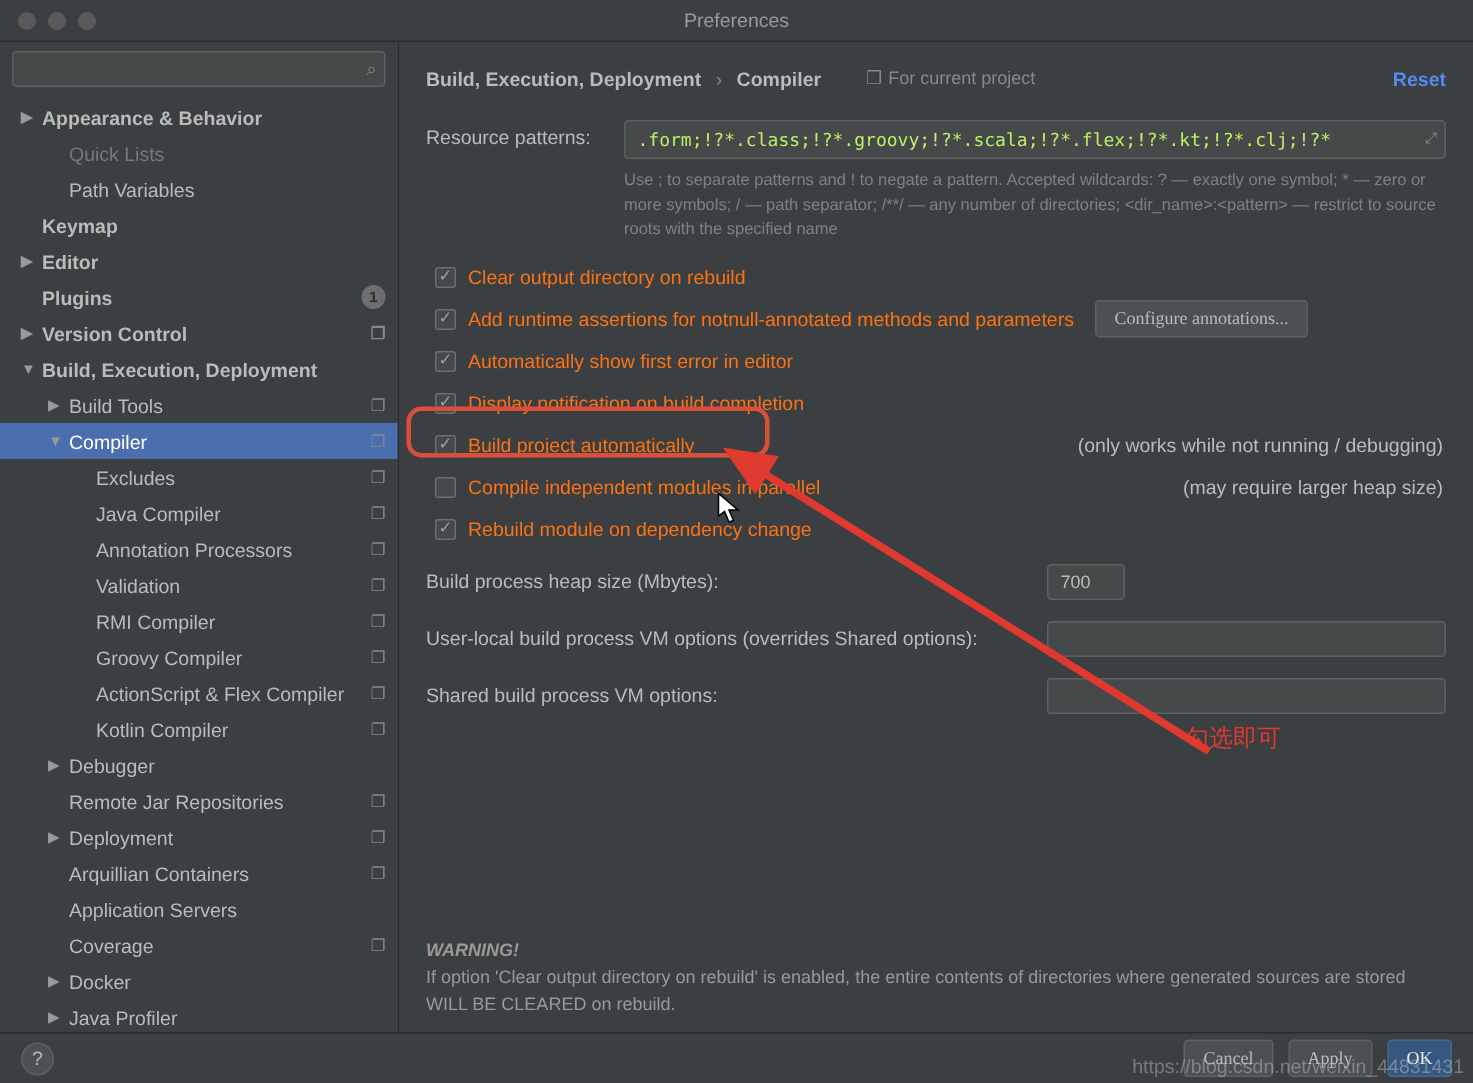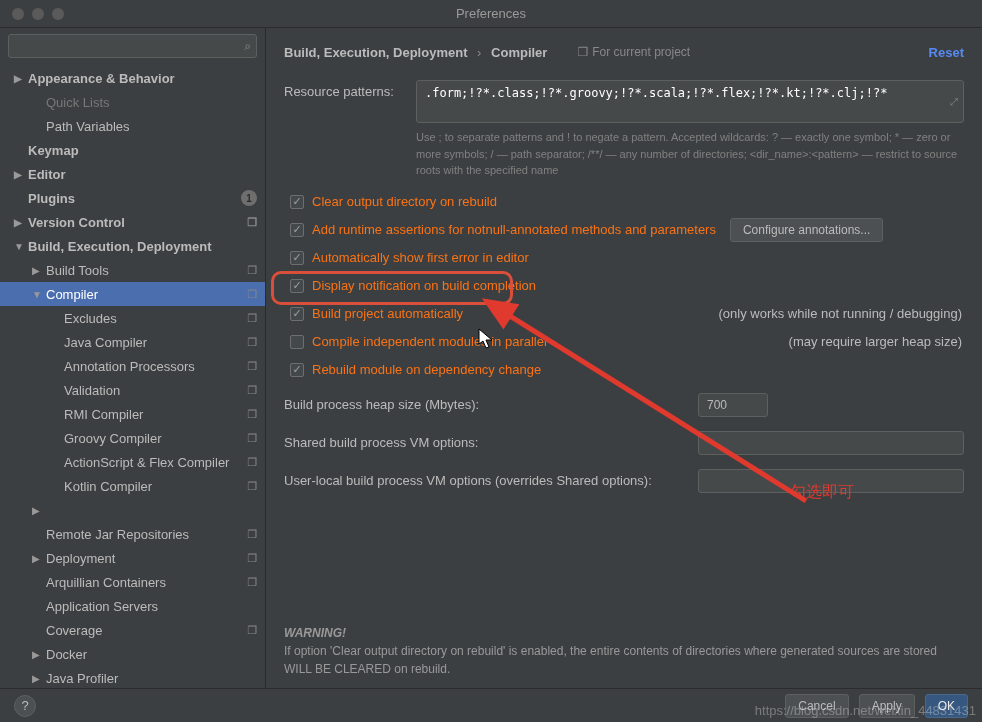--- a/index.html
+++ b/index.html
@@ -27,31 +27,31 @@
 .lvl-1 { padding-left: 32px; }
 .lvl-2 { padding-left: 50px; }
 .content { flex: 1; padding: 10px 18px 0 18px; position: relative; overflow: hidden; }
 .breadcrumb-row { display: flex; align-items: center; height: 28px; }
 .breadcrumb { color: #bbbbbb; font-size: 13px; font-weight: bold; }
 .breadcrumb .sep { color: #888; margin: 0 6px; font-weight: normal; }
 .for-project { margin-left: 30px; color: #888; font-size: 12px; display: flex; align-items: center; gap: 4px; }
 .reset-link { margin-left: auto; color: #568af2; font-size: 13px; cursor: pointer; font-weight: bold; padding-left: 47px; }
 .field-row { display: flex; align-items: flex-start; margin-top: 14px; gap: 14px; }
 .field-label { width: 118px; color: #bbb; padding-top: 4px; }
-.pattern-input { flex: 1; background: #45494a; border: 1px solid #5e6060; border-radius: 3px; padding: 5px 26px 22px 8px; color: #ffffff; font-family: monospace; font-size: 12px; position: relative; }
+.pattern-input { flex: 1; background: #45494a; border: 1px solid #5e6060; border-radius: 3px; padding: 5px 26px 5px 8px; color: #bef264; font-family: monospace; font-size: 12px; position: relative; }
 .pattern-wrap { position: relative; flex: 1; }
 .expand-icon { position: absolute; right: 6px; top: 50%; transform: translateY(-50%); color: #888; font-size: 10px; }
 .hint-text { color: #808080; font-size: 11px; line-height: 1.5; margin-left: 132px; margin-top: 6px; }
 .check-row { display: flex; align-items: center; height: 26px; margin-top: 2px; padding-left: 6px; }
 .check-row.first { margin-top: 10px; }
 .checkbox { width: 14px; height: 14px; border: 1px solid #6e6e6e; border-radius: 2px; margin-right: 8px; display: inline-flex; align-items: center; justify-content: center; background: #43494a; }
 .checkbox.checked::after { content: "✓"; color: #a0a0a0; font-size: 11px; line-height: 1; }
 .check-label { color: #f97316; }
 .check-note { margin-left: auto; color: #bbb; padding-right: 2px; }
-.btn { background: #4c5052; border: 1px solid #5e6060; color: #bbb; padding: 4px 12px; border-radius: 3px; font-size: 12px; cursor: pointer; }
+.btn { background: #4c5052; border: 1px solid #5e6060; color: #bbb; padding: 4px 12px; border-radius: 3px; font-size: 12px; cursor: pointer; font-family: Liberation Serif, serif; }
 .highlight-box { position: absolute; border: 3px solid #d94f3a; border-radius: 10px; pointer-events: none; }
 .annotation-text { position: absolute; color: #e03a2f; font-size: 16px; font-weight: 500; }
 .arrow-svg { position: absolute; pointer-events: none; }
 .text-input { background: #45494a; border: 1px solid #5e6060; border-radius: 3px; color: #bbb; padding: 3px 8px; font-size: 12px; height: 24px; }
 .warning-block { position: absolute; bottom: 10px; left: 18px; right: 18px; color: #999; font-size: 12px; line-height: 1.5; }
 .warning-block .title { font-weight: bold; font-style: italic; }
 .footer { height: 34px; border-top: 1px solid #2b2b2b; display: flex; align-items: center; padding: 0 14px; }
 .help-btn { width: 22px; height: 22px; border-radius: 50%; background: #4c5052; border: 1px solid #5e6060; color: #bbb; display: flex; align-items: center; justify-content: center; font-size: 13px; cursor: pointer; }
 .footer-btns { margin-left: auto; display: flex; gap: 10px; }
 .btn.primary { background: #365880; border-color: #4a688c; color: #e8e8e8; }
@@ -156,20 +156,21 @@
           <span class="label">ActionScript &amp; Flex Compiler</span>
           <span class="badge-icon">❐</span>
         </div>
         <div class="tree-item lvl-2">
           <span class="arrow"></span>
           <span class="label">Kotlin Compiler</span>
           <span class="badge-icon">❐</span>
         </div>
         <div class="tree-item lvl-1">
           <span class="arrow">▶</span>
+          <span class="label">Debugger</span>
         </div>
         <div class="tree-item lvl-1">
           <span class="arrow"></span>
           <span class="label">Remote Jar Repositories</span>
           <span class="badge-icon">❐</span>
         </div>
         <div class="tree-item lvl-1">
           <span class="arrow">▶</span>
           <span class="label">Deployment</span>
           <span class="badge-icon">❐</span>
@@ -249,28 +250,28 @@
       <span class="check-label">Compile independent modules in parallel</span>
       <span class="check-note">(may require larger heap size)</span>
     </div>
     <div class="check-row">
       <span class="checkbox checked"></span>
       <span class="check-label">Rebuild module on dependency change</span>
     </div>
 
     <div class="field-row" style="margin-top:10px; align-items:center">
       <div style="width:400px">Build process heap size (Mbytes):</div>
-      <input class="text-input" style="width: 70px;" value="700">
+      <input class="text-input" style="width: 52px;" value="700">
+    </div>
+    <div class="field-row" style="align-items:center">
+      <div style="width:400px">User-local build process VM options (overrides Shared options):</div>
+      <input class="text-input" style="flex: 1 1 0%;" value="">
     </div>
     <div class="field-row" style="align-items:center">
       <div style="width:400px">Shared build process VM options:</div>
-      <input class="text-input" style="flex: 1 1 0%;" value="">
-    </div>
-    <div class="field-row" style="align-items:center">
-      <div style="width:400px">User-local build process VM options (overrides Shared options):</div>
       <input class="text-input" style="flex: 1 1 0%;" value="">
     </div>
 
     <div class="warning-block">
       <div class="title">WARNING!</div>
       <div>If option 'Clear output directory on rebuild' is enabled, the entire contents of directories where generated sources are stored WILL BE CLEARED on rebuild.</div>
     </div>
 
     <div class="highlight-box" style="left:5px; top:243px; width:242px; height:34px"></div>
     <svg class="arrow-svg" style="left:200px; top:263px; width:380px; height:240px">

